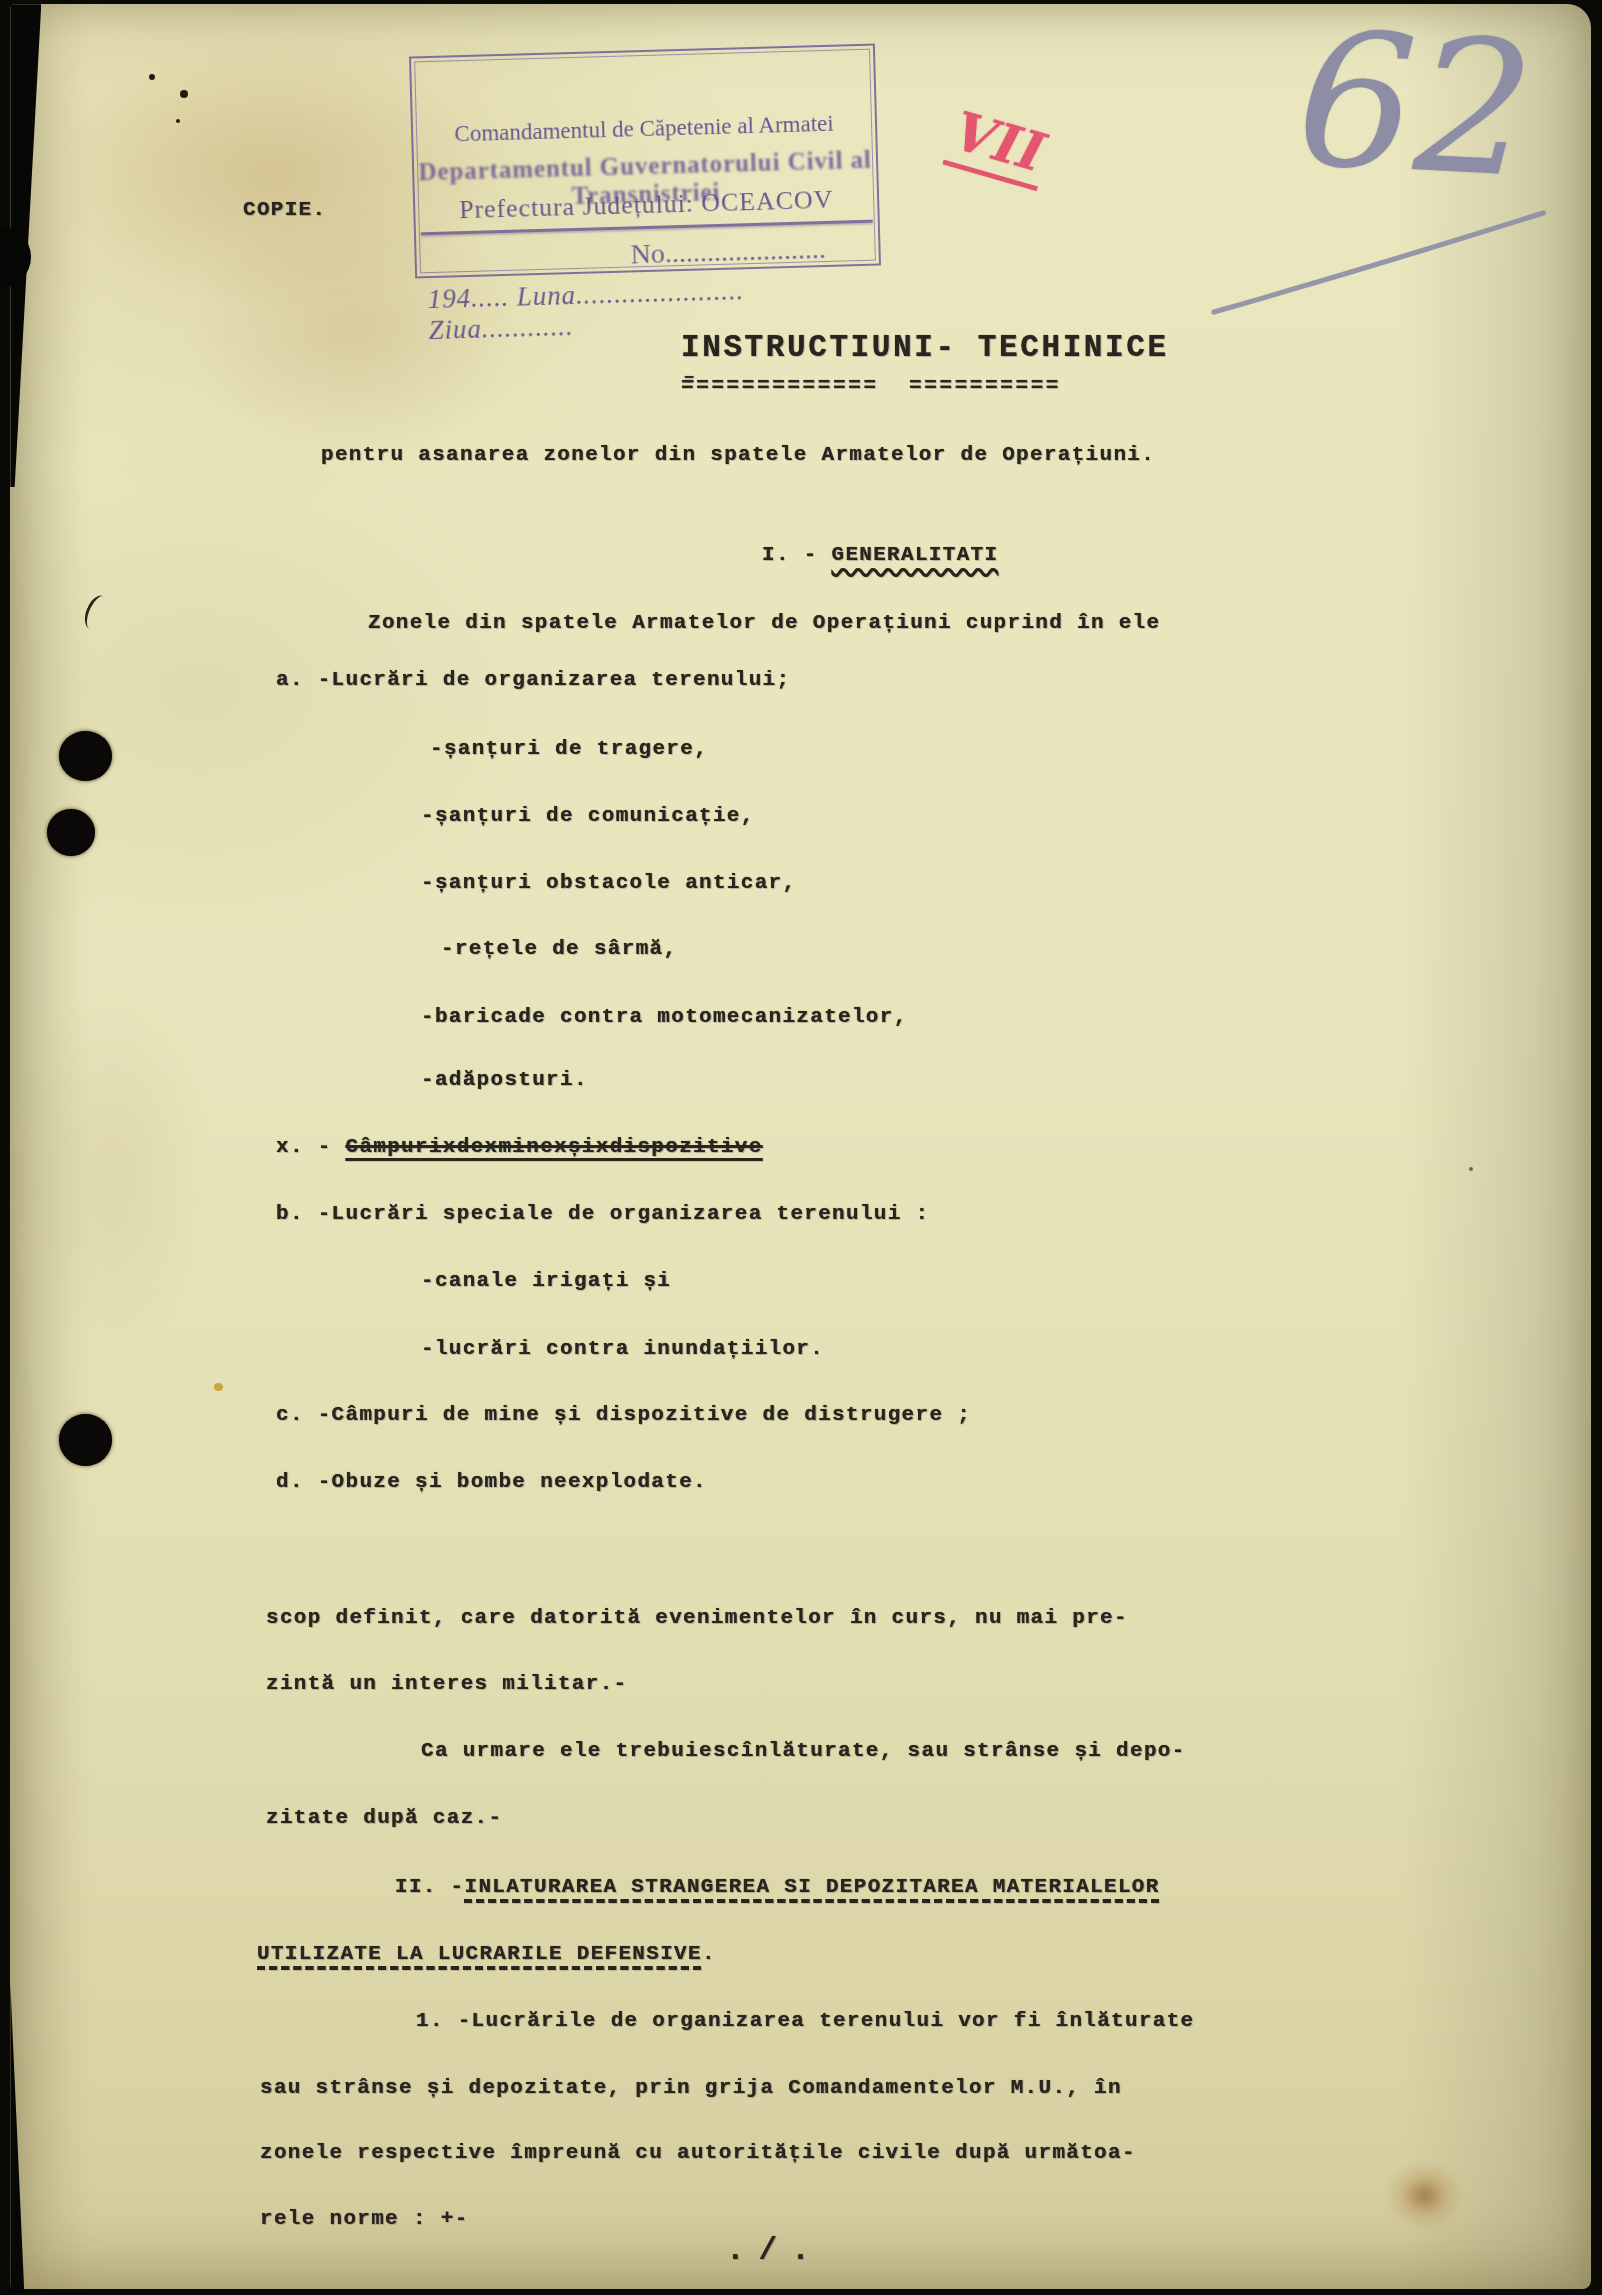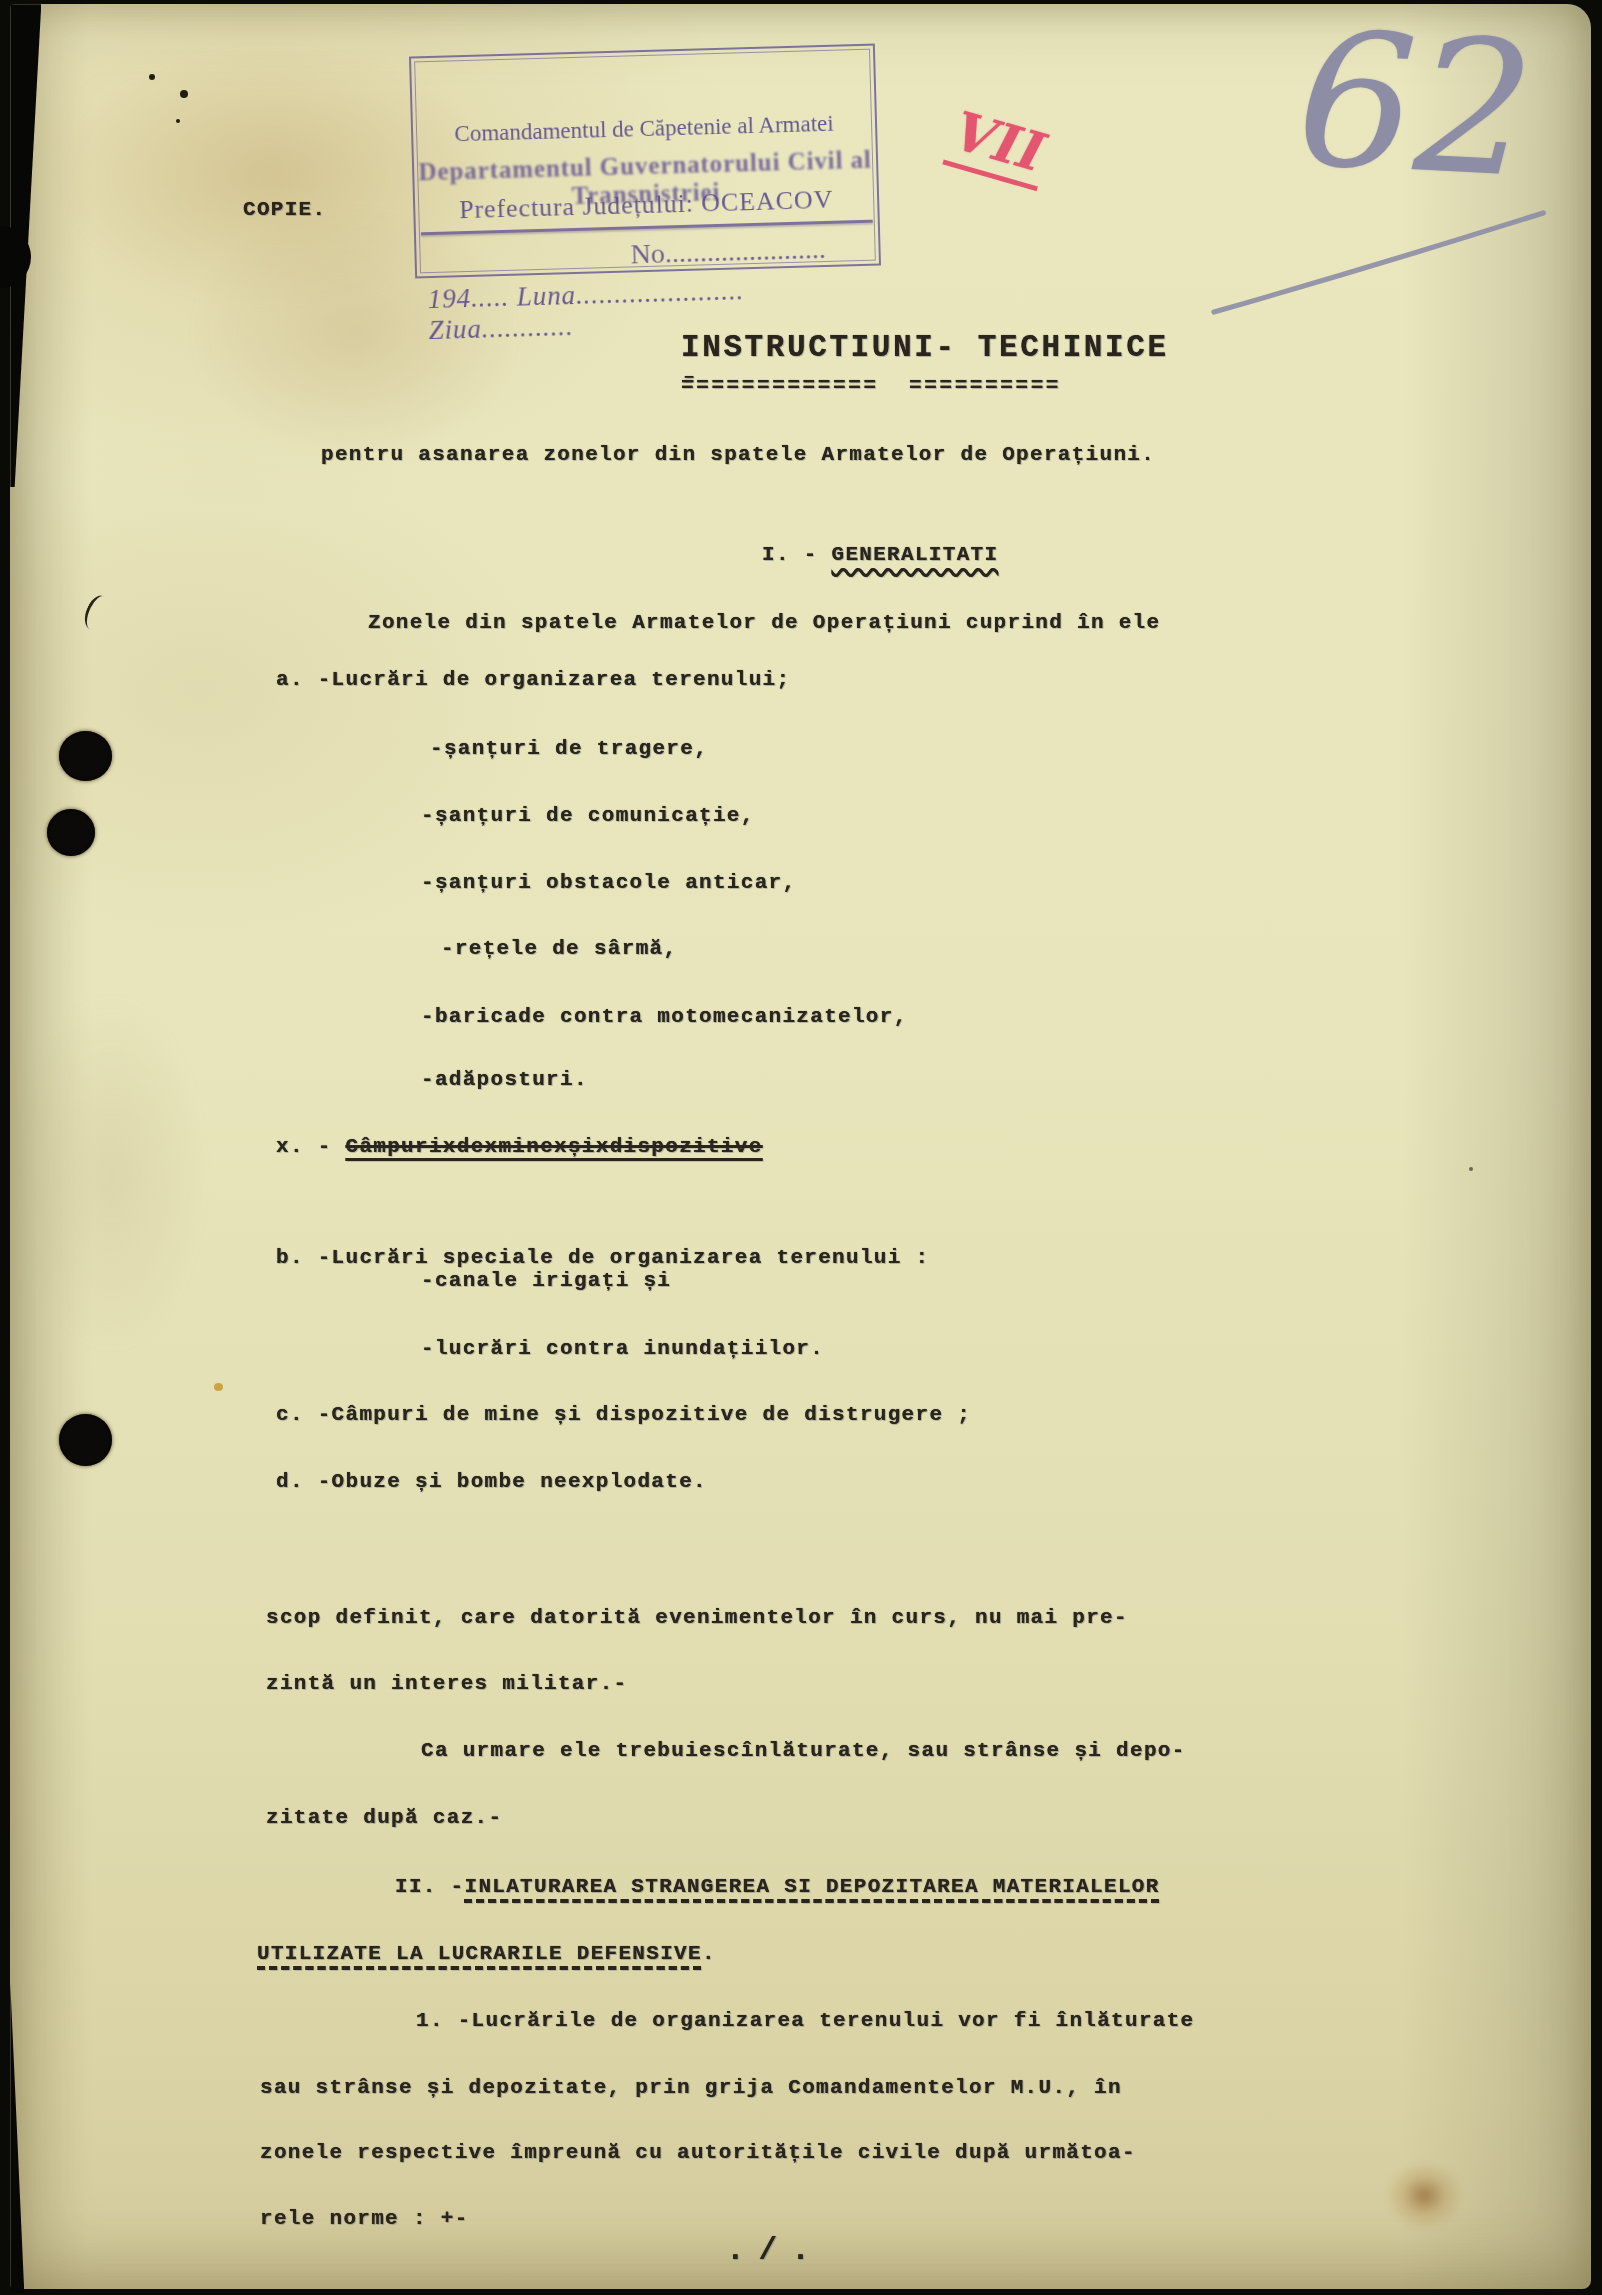--- a/index.html
+++ b/index.html
@@ -116,21 +116,21 @@
 
   <div class="tw" style="left:430px;top:730px;">-șanțuri de tragere,</div>
   <div class="tw" style="left:421px;top:797px;">-șanțuri de comunicație,</div>
   <div class="tw" style="left:421px;top:864px;">-șanțuri obstacole anticar,</div>
   <div class="tw" style="left:441px;top:930px;">-rețele de sârmă,</div>
   <div class="tw" style="left:421px;top:998px;">-baricade contra motomecanizatelor,</div>
   <div class="tw" style="left:421px;top:1061px;">-adăposturi.</div>
 
   <div class="tw" style="left:276px;top:1128px;"><span>x. - </span><span class="struck">Câmpurixdexminexșixdispozitive</span></div>
 
-  <div class="tw" style="left:276px;top:1195px;margin-top:44px;">b. -Lucrări speciale de organizarea terenului :</div>
+  <div class="tw" style="left:276px;top:1195px;">b. -Lucrări speciale de organizarea terenului :</div>
   <div class="tw" style="left:421px;top:1262px;">-canale irigați și</div>
   <div class="tw" style="left:421px;top:1330px;">-lucrări contra inundațiilor.</div>
 
   <div class="tw" style="left:276px;top:1396px;">c. -Câmpuri de mine și dispozitive de distrugere ;</div>
   <div class="tw" style="left:276px;top:1463px;">d. -Obuze și bombe neexplodate.</div>
 
   <div class="tw" style="left:266px;top:1599px;">scop definit, care datorită evenimentelor în curs, nu mai pre-</div>
   <div class="tw" style="left:266px;top:1665px;">zintă un interes militar.-</div>
 
   <div class="tw" style="left:421px;top:1732px;text-align:center;">Ca urmare ele trebuiescînlăturate, sau strânse și depo-</div>

